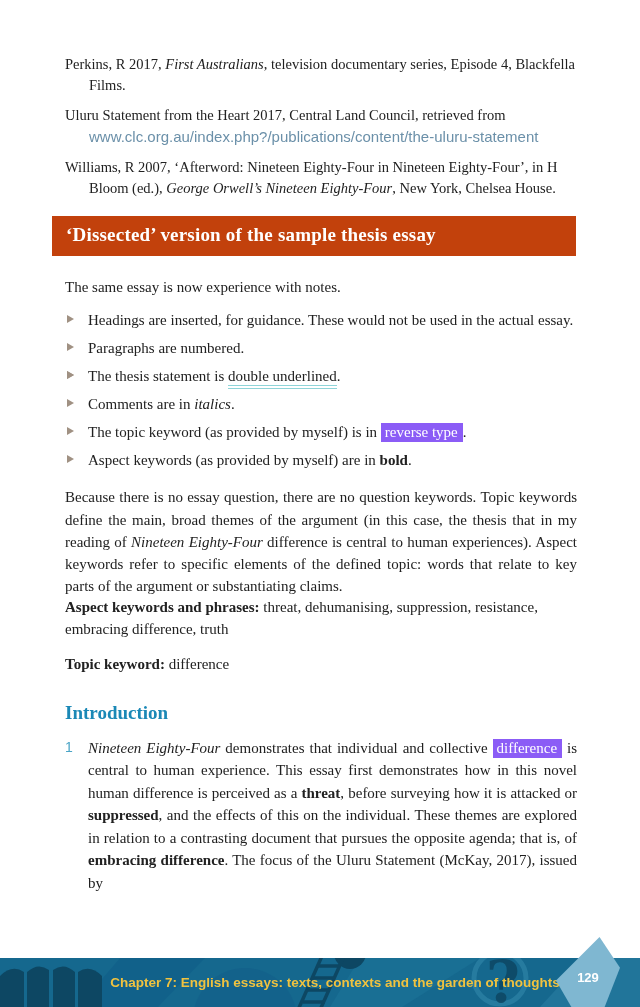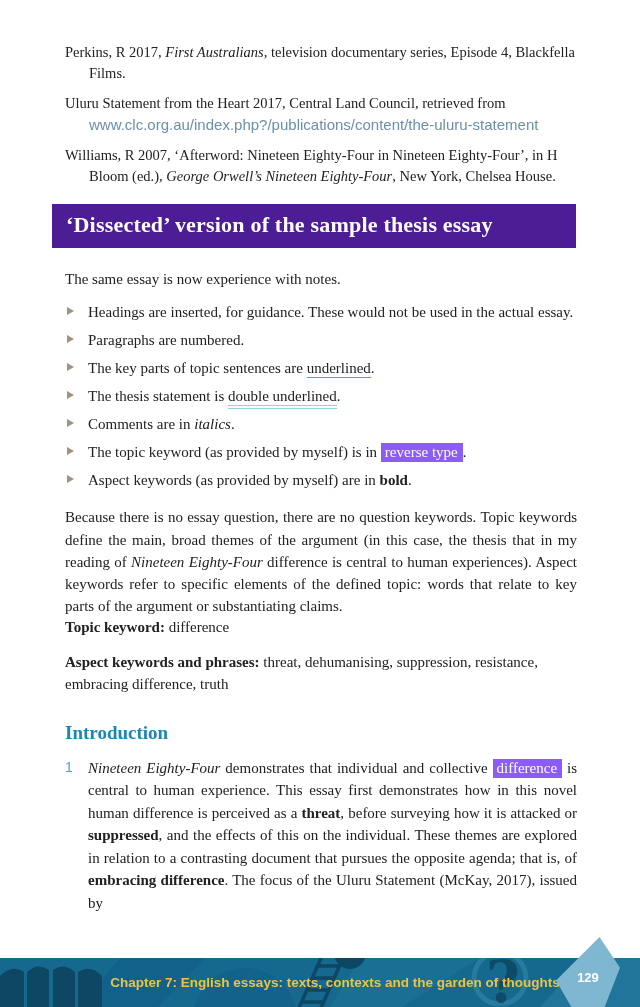--- a/index.html
+++ b/index.html
@@ -1,28 +1,28 @@
 <!DOCTYPE html>
 <html><head>
 <meta charset="utf-8">
 <style>
   html,body{margin:0;padding:0;background:#e8e8e8;}
   .page{position:relative;width:640px;height:1007px;background:#ffffff;overflow:hidden;
         font-family:"Liberation Serif","DejaVu Serif",serif;color:#212121;}
-  .content{position:absolute;top:42px;left:65px;width:512px;}
+  .content{position:absolute;top:54px;left:65px;width:512px;}
 
   
   .ref{font-size:14.5px;line-height:1.45;margin:0 0 9px 0;padding-left:24px;text-indent:-24px;}
   .it{font-style:italic;}
   .b{font-weight:bold;}
   .link{font-family:"Liberation Sans","DejaVu Sans",sans-serif;font-size:15px;color:#6b90a9;}
 
   
-  .banner{margin:17px 0 0 -13px;width:524px;box-sizing:border-box;background:#4c1d95;color:#fff;
-          font-weight:bold;font-size:22px;letter-spacing:.2px;padding:8px 10px 10px 14px;}
+  .banner{margin:17px 0 0 -13px;width:524px;box-sizing:border-box;background:#c2410c;color:#fff;
+          font-weight:bold;font-size:19px;letter-spacing:.2px;padding:8px 10px 10px 14px;}
 
   .note{font-size:15px;margin:23px 0 13px 0;}
 
   
   .bullets{list-style:none;margin:0;padding:0;}
   .bullets li{position:relative;padding-left:23px;font-size:15px;line-height:1.47;margin-bottom:6px;}
   .tri{position:absolute;left:2px;top:6px;width:0;height:0;
        border-left:7px solid #a09183;border-top:4.5px solid transparent;border-bottom:4.5px solid transparent;}
   .u-orange{border-bottom:1.5px solid #e8713c;padding-bottom:1px;}
   .u-double{border-bottom:4px double #8ed4d8;padding-bottom:1px;}
@@ -64,31 +64,31 @@
 
     <div class="banner">
       <span>‘Dissected’ version of the sample thesis essay</span>
     </div>
 
     <p class="note">The same essay is now experience with notes.</p>
 
     <ul class="bullets">
       <li><span class="tri"></span><span><span>Headings are inserted, for guidance. These would not be used in the actual essay.</span></span></li>
       <li><span class="tri"></span><span><span>Paragraphs are numbered.</span></span></li>
-      <li><span class="tri"></span><span><span>The key parts of topic sentences are </span><span class="u-orange">underlined</span><span>.</span></span></li>
+      <li><span class="tri"></span></li>
       <li><span class="tri"></span><span><span>The thesis statement is </span><span class="u-double">double underlined</span><span>.</span></span></li>
       <li><span class="tri"></span><span><span>Comments are in </span><span class="it">italics</span><span>.</span></span></li>
       <li><span class="tri"></span><span><span>The topic keyword (as provided by myself) is in </span><span class="reverse">reverse type</span><span>.</span></span></li>
       <li><span class="tri"></span><span><span>Aspect keywords (as provided by myself) are in </span><span class="b">bold</span><span>.</span></span></li>
     </ul>
 
     <p class="para"><span>Because there is no essay question, there are no question keywords. Topic keywords define the main, broad themes of the argument (in this case, the thesis that in my reading of </span><span class="it">Nineteen Eighty-Four</span><span> difference is central to human experiences). Aspect keywords refer to specific elements of the defined topic: words that relate to key parts of the argument or substantiating claims.</span></p>
 
+    <p class="kw"><span class="b">Aspect keywords and phrases:</span><span> threat, dehumanising, suppression, resistance, embracing difference, truth</span></p>
     <p class="kw"><span class="b">Topic keyword:</span><span> difference</span></p>
-    <p class="kw"><span class="b">Aspect keywords and phrases:</span><span> threat, dehumanising, suppression, resistance, embracing difference, truth</span></p>
 
     <h2 class="intro-heading">Introduction</h2>
 
     <div class="numbered">
       <div class="num">1</div>
       <div class="numbody"><span class="it">Nineteen Eighty-Four</span><span> demonstrates that individual and collective </span><span class="reverse">difference</span><span> is central to human experience. This essay first demonstrates how in this novel human difference is perceived as a </span><span class="b">threat</span><span>, before surveying how it is attacked or </span><span class="b">suppressed</span><span>, and the effects of this on the individual. These themes are explored in relation to a contrasting document that pursues the opposite agenda; that is, of </span><span class="b">embracing difference</span><span>. The focus of the Uluru Statement (McKay, 2017), issued by</span></div>
     </div>
 
   </div>
 

